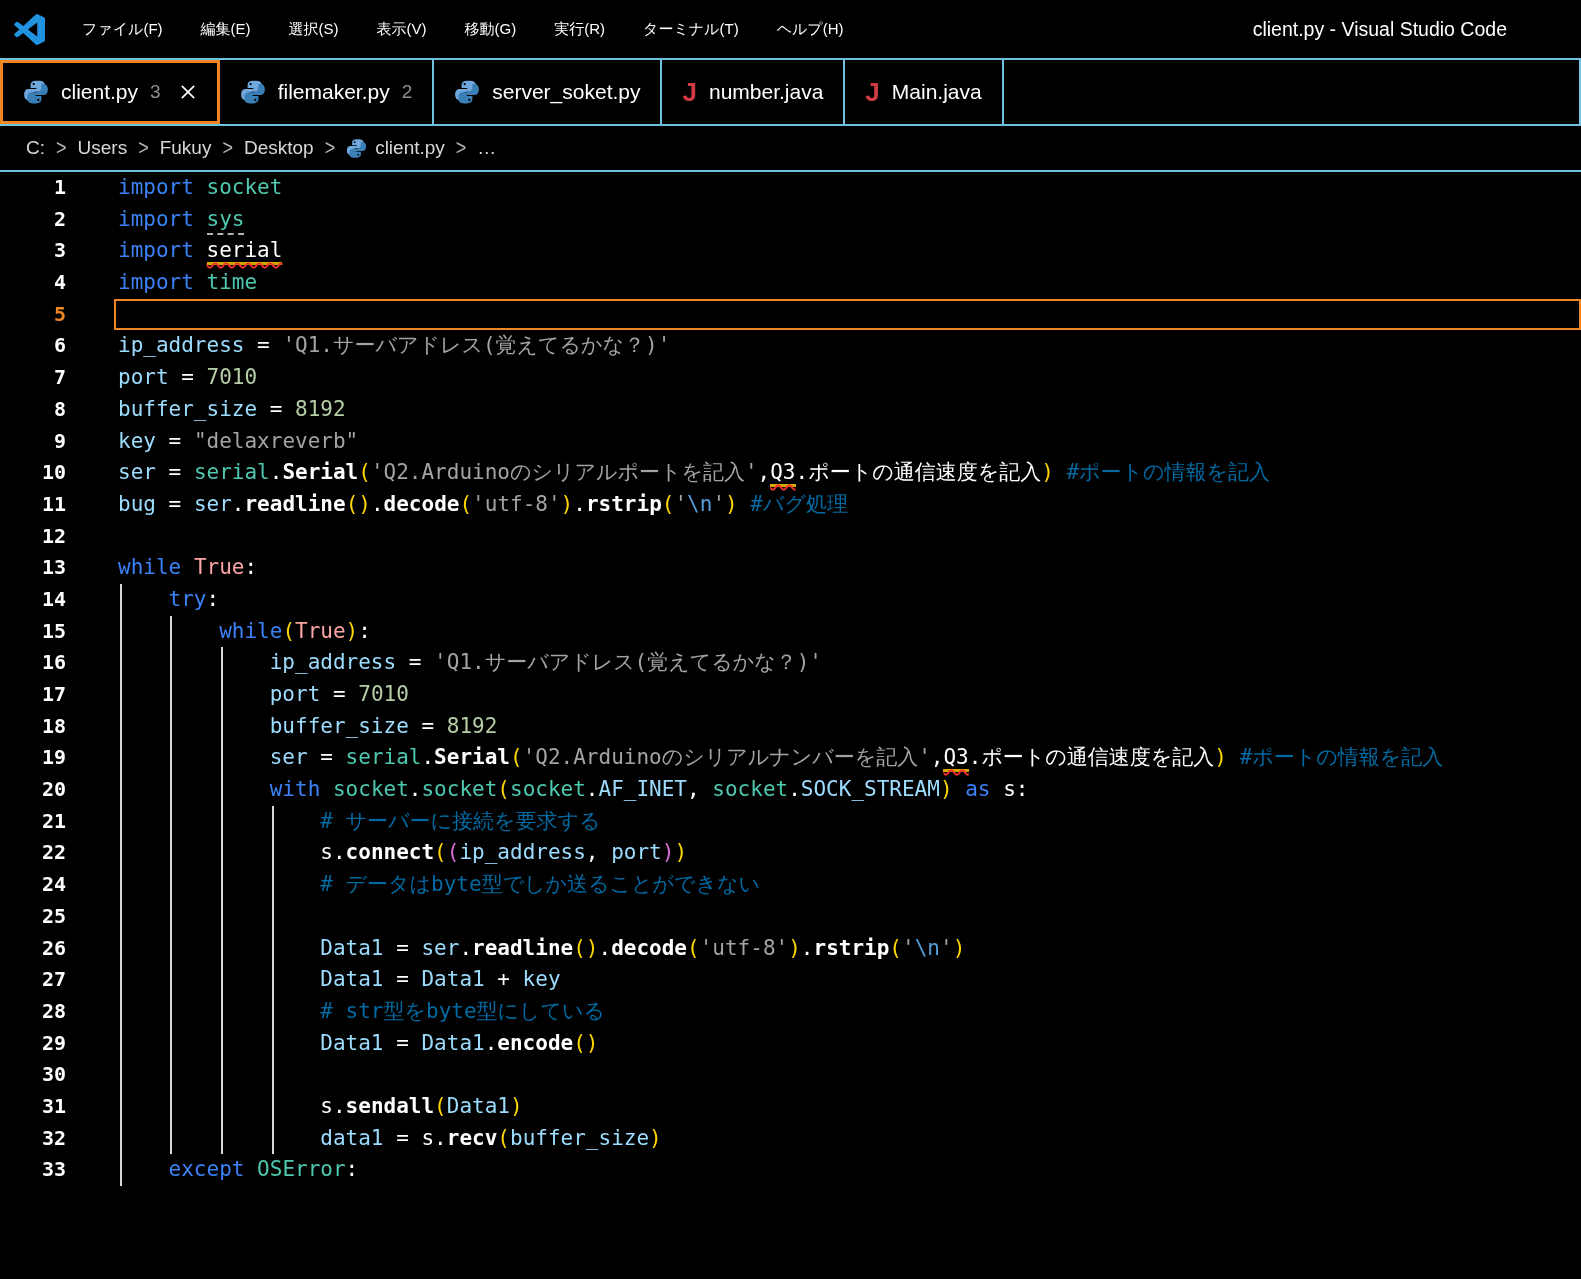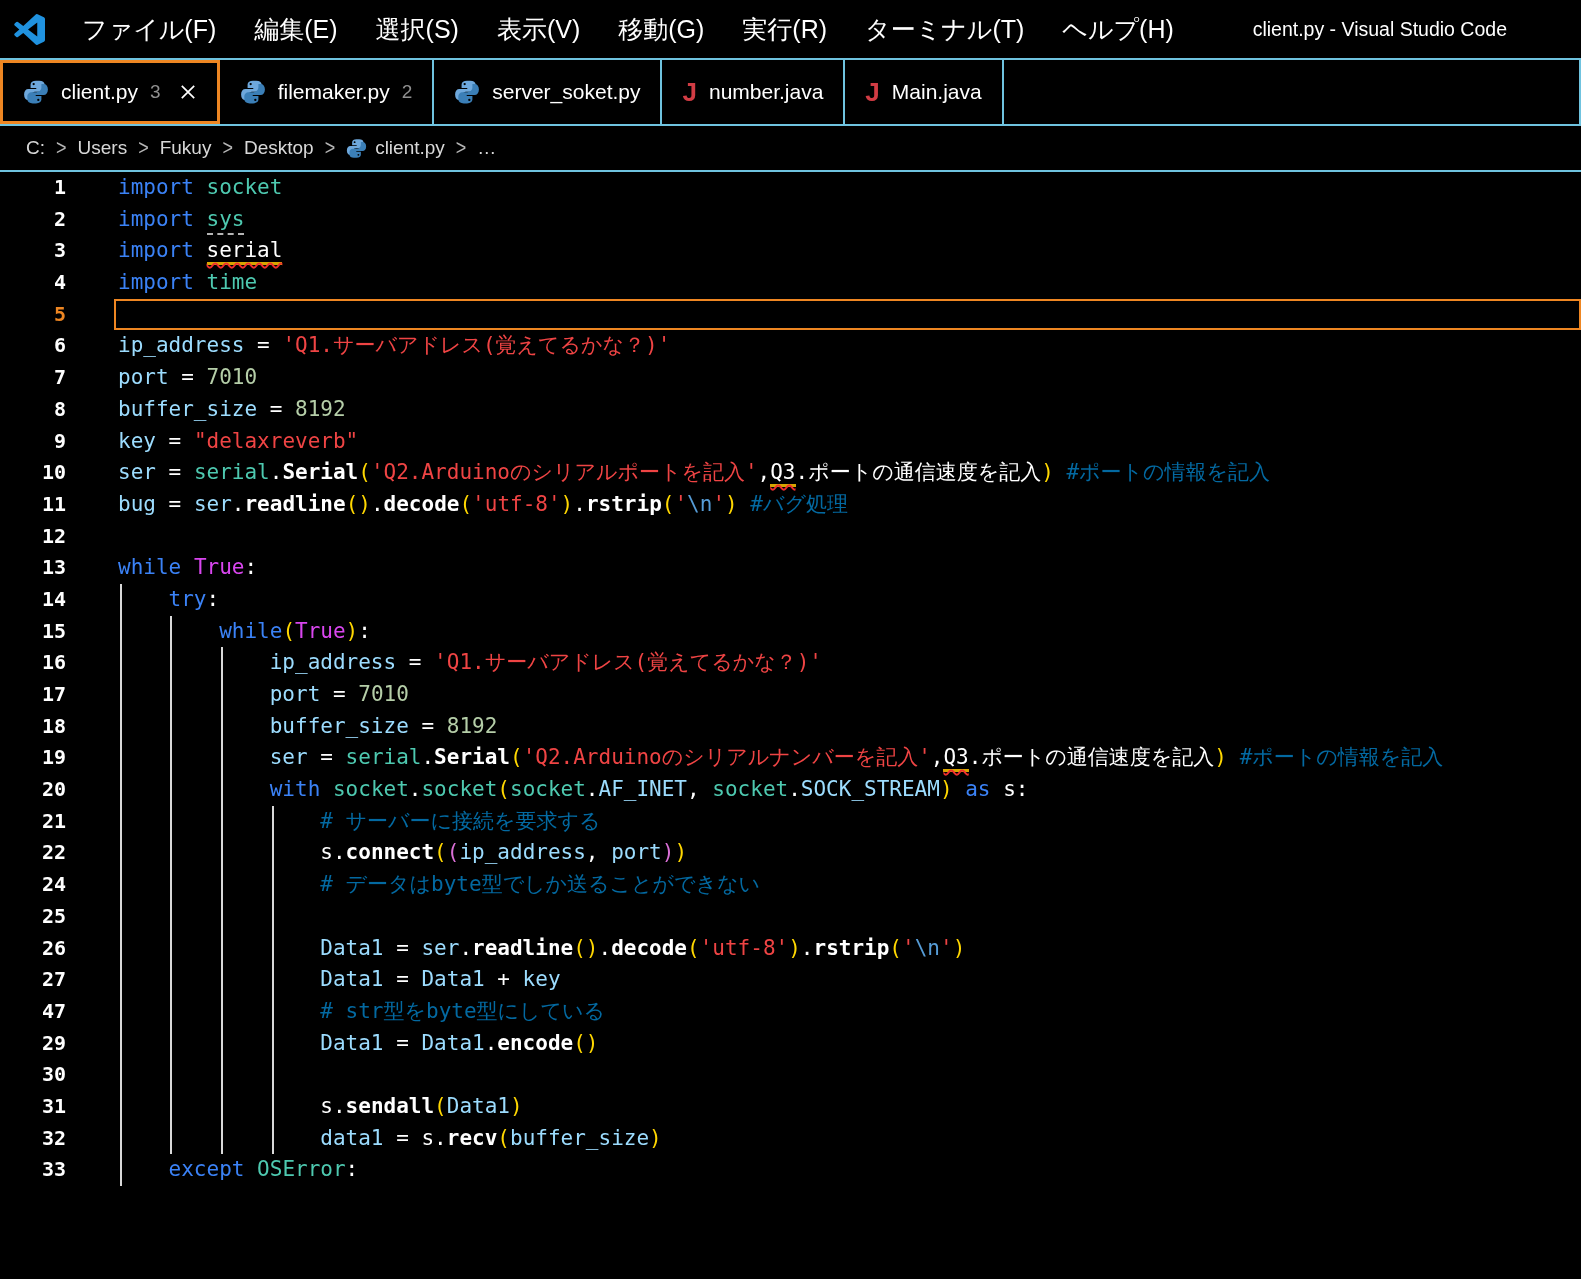--- a/index.html
+++ b/index.html
@@ -9,21 +9,21 @@
   }
   *{box-sizing:border-box}
   html,body{margin:0;padding:0}
   body{
     width:1581px;height:1279px;overflow:hidden;background:#000;
     font-family:"Liberation Sans","DejaVu Sans",sans-serif;color:#fff;
   }
   
   .titlebar{height:58px;display:flex;align-items:center}
   .logo{margin:0 18px 0 14px;display:flex}
-  .menu{display:flex;font-size:25px}
+  .menu{display:flex;font-size:15px}
   .menu-item{padding:5px 19px;cursor:default;white-space:nowrap}
   .title{margin-left:auto;margin-right:74px;font-size:19.5px;white-space:nowrap}
   
   .tabbar{
     height:68px;display:flex;align-items:stretch;
     border-top:2px solid var(--cyan);border-bottom:2px solid var(--cyan);
     border-right:2px solid var(--cyan);
   }
   .tab{
     display:flex;align-items:center;gap:12px;padding:0 20px;
@@ -51,26 +51,26 @@
   .ln{width:66px;flex:none;text-align:right;color:#fff;font-weight:bold;font-size:20px}
   .ln.cur{color:var(--orange)}
   .lc{flex:1;margin-left:52px;position:relative;color:#fff}
   .lc.cur{border:2.5px solid var(--orange);margin-left:48px}
   .g{position:absolute;top:0;bottom:0;width:2px;background:#d9d9d9}
   
   .kw{color:#3b82f6}
   .mod{color:#4ec9b0}
   .var{color:#9cdcfe}
   .num{color:#b5cea8}
-  .str{color:#ef4444}
+  .str{color:#a3a3a3}
   .cmt{color:#0369a1}
   .fn{color:#fff;font-weight:bold}
   .p1{color:#ffd700}
   .p2{color:#da70d6}
-  .blue{color:#d946ef}
+  .blue{color:#fca5a5}
   .esc{color:#569cd6}
   .pl{color:#fff}
   .err{
     color:#fff;
     text-decoration:underline wavy #f02e2e 2px;
     text-underline-offset:5px;
     border-bottom:3px solid #d7a500;
   }
   .hint{border-bottom:2.5px dashed #b4b4b4;padding-bottom:2px}
 </style>
@@ -183,19 +183,19 @@
     <div class="line"><span class="ln">17</span><span class="lc"><span class="g" style="left: calc(0.15ch);"></span><span class="g" style="left: calc(4.15ch);"></span><span class="g" style="left: calc(8.15ch);"></span><span class="pl">            </span><span class="var">port</span><span class="pl"> = </span><span class="num">7010</span></span></div>
     <div class="line"><span class="ln">18</span><span class="lc"><span class="g" style="left: calc(0.15ch);"></span><span class="g" style="left: calc(4.15ch);"></span><span class="g" style="left: calc(8.15ch);"></span><span class="pl">            </span><span class="var">buffer_size</span><span class="pl"> = </span><span class="num">8192</span></span></div>
     <div class="line"><span class="ln">19</span><span class="lc"><span class="g" style="left: calc(0.15ch);"></span><span class="g" style="left: calc(4.15ch);"></span><span class="g" style="left: calc(8.15ch);"></span><span class="pl">            </span><span class="var">ser</span><span class="pl"> = </span><span class="mod">serial</span><span class="pl">.</span><span class="fn">Serial</span><span class="p1">(</span><span class="str">'Q2.Arduinoのシリアルナンバーを記入'</span><span class="pl">,</span><span class="pl err">Q3</span><span class="pl">.ポートの通信速度を記入</span><span class="p1">)</span><span class="pl"> </span><span class="cmt">#ポートの情報を記入</span></span></div>
     <div class="line"><span class="ln">20</span><span class="lc"><span class="g" style="left: calc(0.15ch);"></span><span class="g" style="left: calc(4.15ch);"></span><span class="g" style="left: calc(8.15ch);"></span><span class="pl">            </span><span class="kw">with</span><span class="pl"> </span><span class="mod">socket</span><span class="pl">.</span><span class="mod">socket</span><span class="p1">(</span><span class="mod">socket</span><span class="pl">.</span><span class="var">AF_INET</span><span class="pl">, </span><span class="mod">socket</span><span class="pl">.</span><span class="var">SOCK_STREAM</span><span class="p1">)</span><span class="pl"> </span><span class="kw">as</span><span class="pl"> s:</span></span></div>
     <div class="line"><span class="ln">21</span><span class="lc"><span class="g" style="left: calc(0.15ch);"></span><span class="g" style="left: calc(4.15ch);"></span><span class="g" style="left: calc(8.15ch);"></span><span class="g" style="left: calc(12.15ch);"></span><span class="pl">                </span><span class="cmt"># サーバーに接続を要求する</span></span></div>
     <div class="line"><span class="ln">22</span><span class="lc"><span class="g" style="left: calc(0.15ch);"></span><span class="g" style="left: calc(4.15ch);"></span><span class="g" style="left: calc(8.15ch);"></span><span class="g" style="left: calc(12.15ch);"></span><span class="pl">                </span><span class="pl">s.</span><span class="fn">connect</span><span class="p1">(</span><span class="p2">(</span><span class="var">ip_address</span><span class="pl">, </span><span class="var">port</span><span class="p2">)</span><span class="p1">)</span></span></div>
     <div class="line"><span class="ln">24</span><span class="lc"><span class="g" style="left: calc(0.15ch);"></span><span class="g" style="left: calc(4.15ch);"></span><span class="g" style="left: calc(8.15ch);"></span><span class="g" style="left: calc(12.15ch);"></span><span class="pl">                </span><span class="cmt"># データはbyte型でしか送ることができない</span></span></div>
     <div class="line"><span class="ln">25</span><span class="lc"><span class="g" style="left: calc(0.15ch);"></span><span class="g" style="left: calc(4.15ch);"></span><span class="g" style="left: calc(8.15ch);"></span><span class="g" style="left: calc(12.15ch);"></span></span></div>
     <div class="line"><span class="ln">26</span><span class="lc"><span class="g" style="left: calc(0.15ch);"></span><span class="g" style="left: calc(4.15ch);"></span><span class="g" style="left: calc(8.15ch);"></span><span class="g" style="left: calc(12.15ch);"></span><span class="pl">                </span><span class="var">Data1</span><span class="pl"> = </span><span class="var">ser</span><span class="pl">.</span><span class="fn">readline</span><span class="p1">()</span><span class="pl">.</span><span class="fn">decode</span><span class="p1">(</span><span class="str">'utf-8'</span><span class="p1">)</span><span class="pl">.</span><span class="fn">rstrip</span><span class="p1">(</span><span class="str">'</span><span class="esc">\n</span><span class="str">'</span><span class="p1">)</span></span></div>
     <div class="line"><span class="ln">27</span><span class="lc"><span class="g" style="left: calc(0.15ch);"></span><span class="g" style="left: calc(4.15ch);"></span><span class="g" style="left: calc(8.15ch);"></span><span class="g" style="left: calc(12.15ch);"></span><span class="pl">                </span><span class="var">Data1</span><span class="pl"> = </span><span class="var">Data1</span><span class="pl"> + </span><span class="var">key</span></span></div>
-    <div class="line"><span class="ln">47</span><span class="lc"><span class="g" style="left: calc(0.15ch);"></span><span class="g" style="left: calc(4.15ch);"></span><span class="g" style="left: calc(8.15ch);"></span><span class="g" style="left: calc(12.15ch);"></span><span class="pl">                </span><span class="cmt"># str型をbyte型にしている</span></span></div>
+    <div class="line"><span class="ln">28</span><span class="lc"><span class="g" style="left: calc(0.15ch);"></span><span class="g" style="left: calc(4.15ch);"></span><span class="g" style="left: calc(8.15ch);"></span><span class="g" style="left: calc(12.15ch);"></span><span class="pl">                </span><span class="cmt"># str型をbyte型にしている</span></span></div>
     <div class="line"><span class="ln">29</span><span class="lc"><span class="g" style="left: calc(0.15ch);"></span><span class="g" style="left: calc(4.15ch);"></span><span class="g" style="left: calc(8.15ch);"></span><span class="g" style="left: calc(12.15ch);"></span><span class="pl">                </span><span class="var">Data1</span><span class="pl"> = </span><span class="var">Data1</span><span class="pl">.</span><span class="fn">encode</span><span class="p1">()</span></span></div>
     <div class="line"><span class="ln">30</span><span class="lc"><span class="g" style="left: calc(0.15ch);"></span><span class="g" style="left: calc(4.15ch);"></span><span class="g" style="left: calc(8.15ch);"></span><span class="g" style="left: calc(12.15ch);"></span></span></div>
     <div class="line"><span class="ln">31</span><span class="lc"><span class="g" style="left: calc(0.15ch);"></span><span class="g" style="left: calc(4.15ch);"></span><span class="g" style="left: calc(8.15ch);"></span><span class="g" style="left: calc(12.15ch);"></span><span class="pl">                </span><span class="pl">s.</span><span class="fn">sendall</span><span class="p1">(</span><span class="var">Data1</span><span class="p1">)</span></span></div>
     <div class="line"><span class="ln">32</span><span class="lc"><span class="g" style="left: calc(0.15ch);"></span><span class="g" style="left: calc(4.15ch);"></span><span class="g" style="left: calc(8.15ch);"></span><span class="g" style="left: calc(12.15ch);"></span><span class="pl">                </span><span class="var">data1</span><span class="pl"> = </span><span class="pl">s.</span><span class="fn">recv</span><span class="p1">(</span><span class="var">buffer_size</span><span class="p1">)</span></span></div>
     <div class="line"><span class="ln">33</span><span class="lc"><span class="g" style="left: calc(0.15ch);"></span><span class="pl">    </span><span class="kw">except</span><span class="pl"> </span><span class="mod">OSError</span><span class="pl">:</span></span></div>
   </div>
 
 </body></html>

